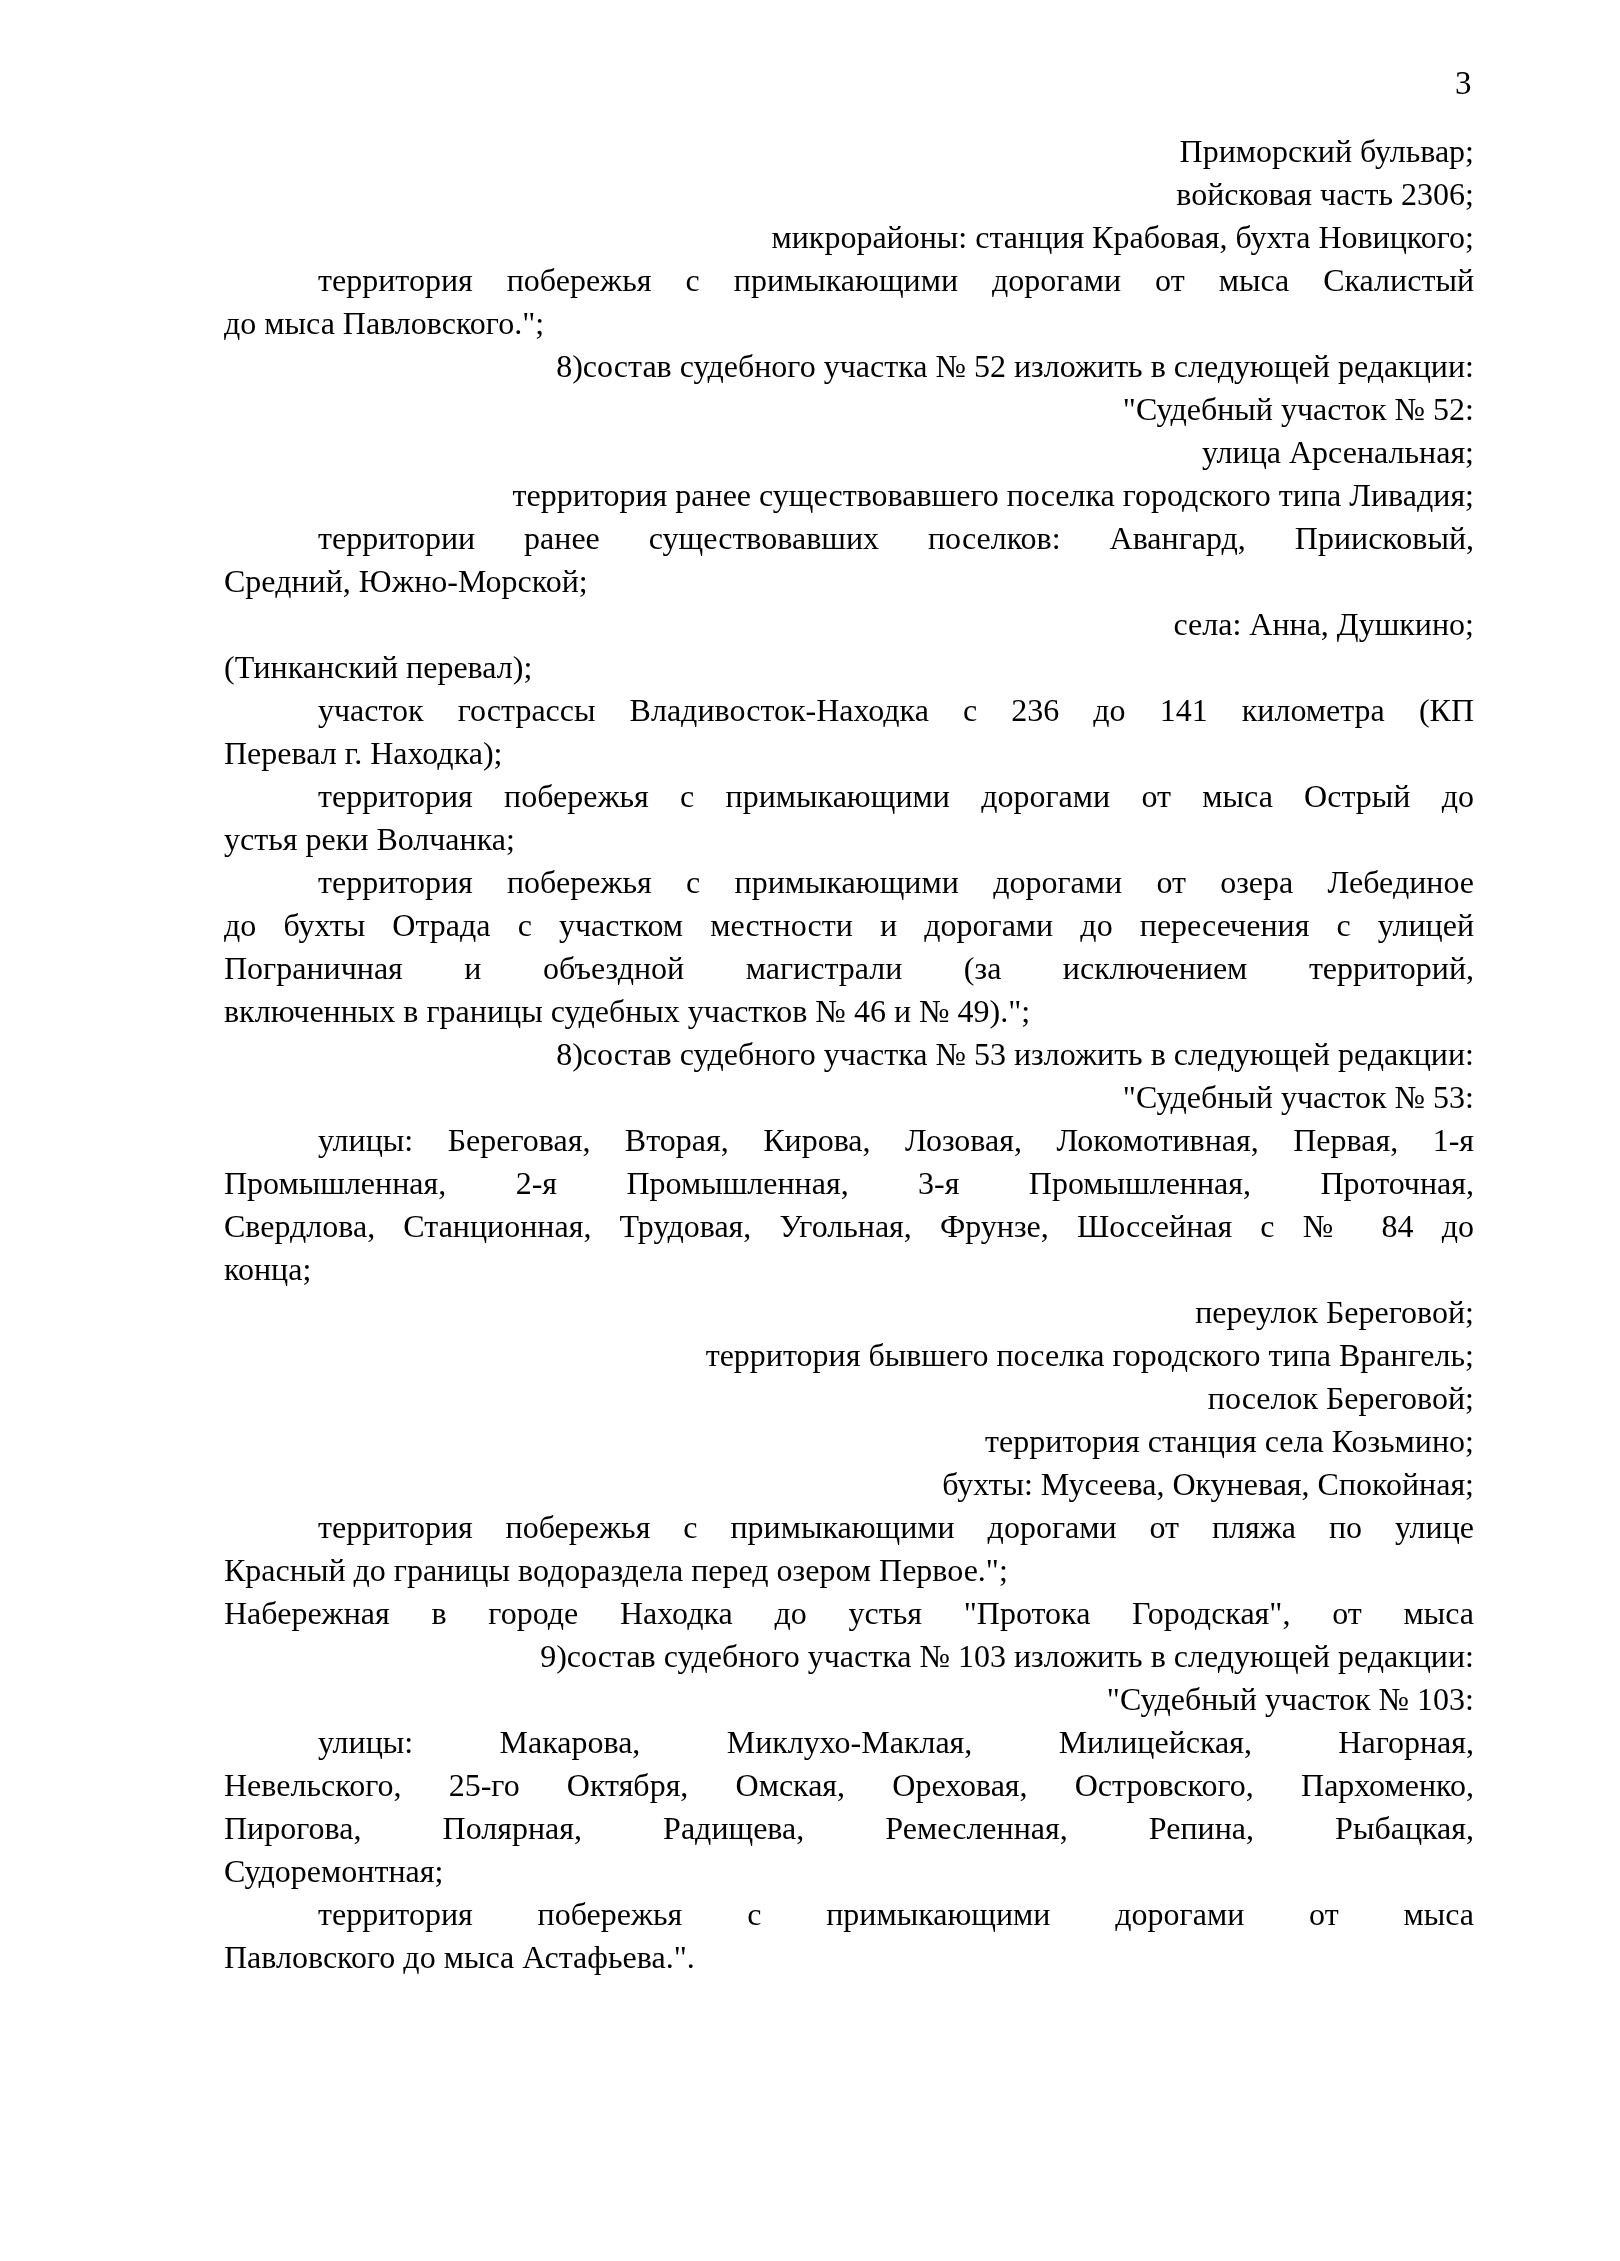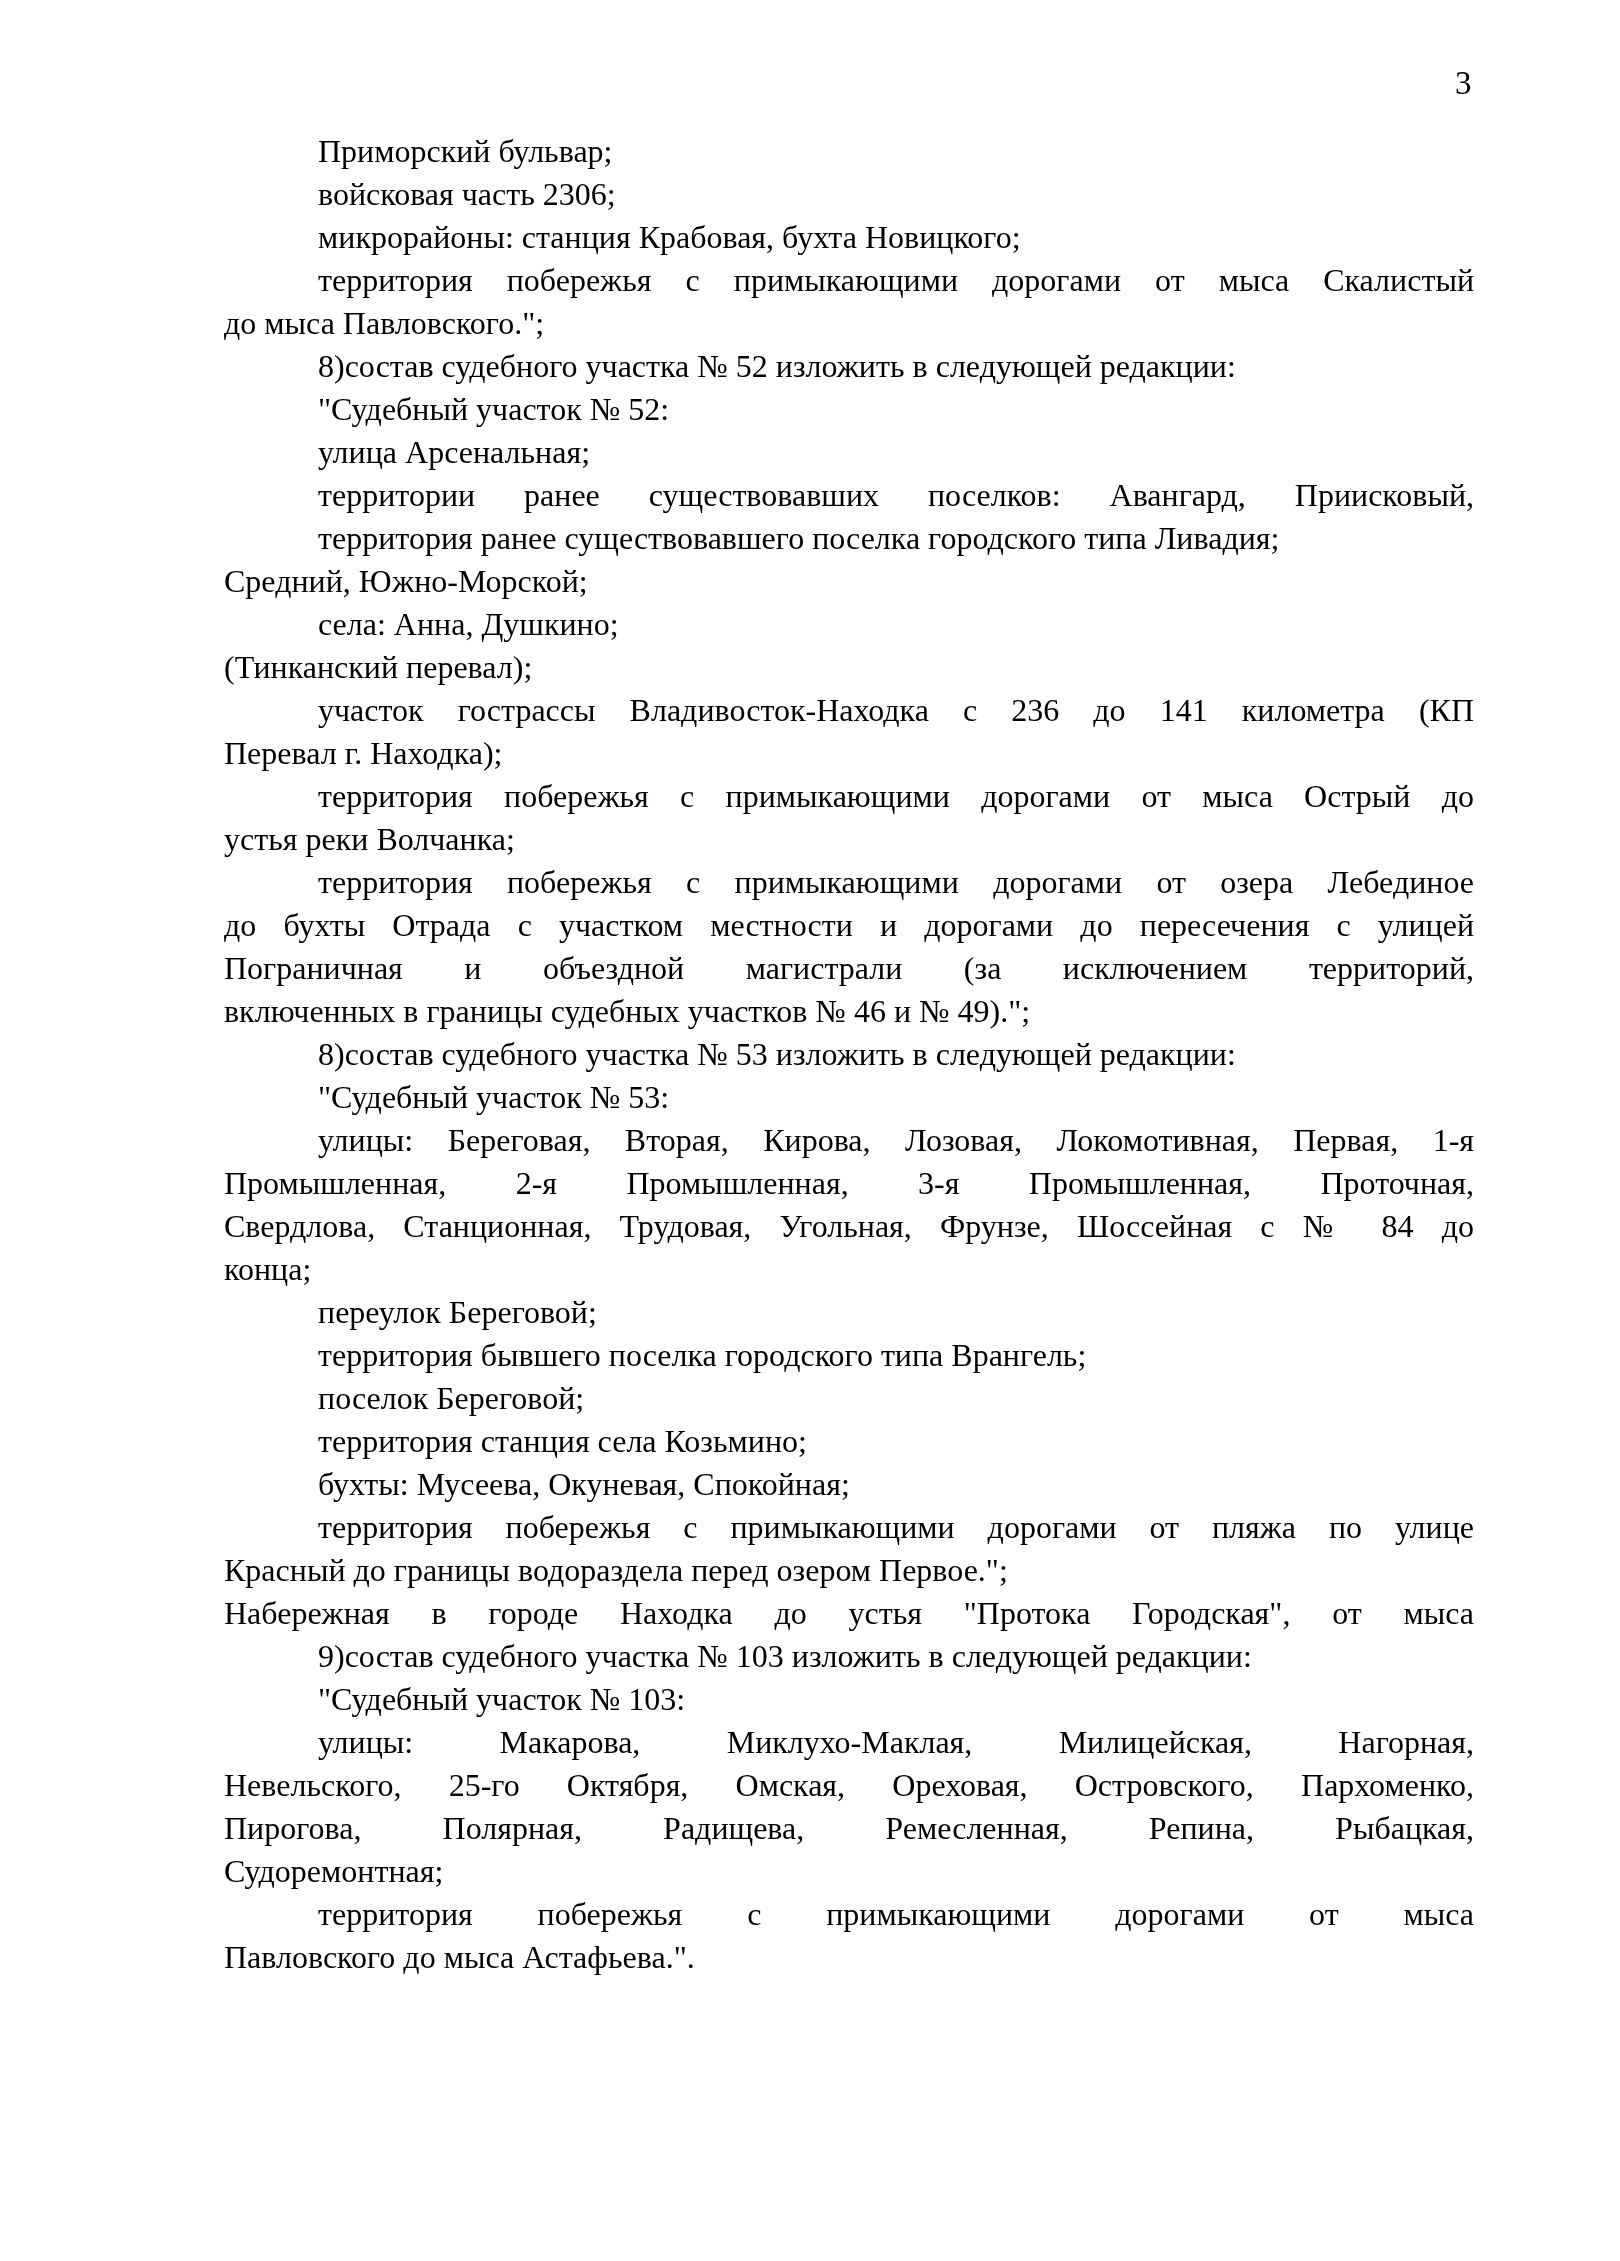--- a/index.html
+++ b/index.html
@@ -39,20 +39,21 @@
   .line.justify {
     text-align: justify;
     text-align-last: justify;
     white-space: normal;
   }
   .line.left {
     text-align: left;
   }
   .line.indent {
     padding-left: 94px;
+    text-align: right;
   }
   .u {
     text-decoration-thickness: 1.9px;
     text-underline-offset: 3.8px;
   }
 </style>
 </head>
 <body>
 
 <div class="page-number">3</div>
@@ -67,23 +68,23 @@
 
   <div class="line justify indent">территория побережья с примыкающими дорогами от мыса Скалистый</div>
   <div class="line left">до мыса Павловского.";</div>
 
   <div class="line left indent">8)состав судебного участка № 52 изложить в следующей редакции:</div>
 
   <div class="line left indent">"Судебный участок № 52:</div>
 
   <div class="line left indent">улица Арсенальная;</div>
 
+  <div class="line left indent">территория ранее существовавшего поселка городского типа Ливадия;</div>
+
   <div class="line justify indent">территории ранее существовавших поселков: Авангард, Приисковый,</div>
-
-  <div class="line left indent">территория ранее существовавшего поселка городского типа Ливадия;</div>
   <div class="line left">Средний, Южно-Морской;</div>
 
   <div class="line left indent">села: Анна, Душкино;</div>
 
   <div class="line left">(Тинканский перевал);</div>
 
   <div class="line justify indent">участок гострассы Владивосток-Находка с 236 до 141 километра (КП</div>
   <div class="line left">Перевал г. Находка);</div>
 
   <div class="line justify indent">территория побережья с примыкающими дорогами от мыса Острый до</div>

